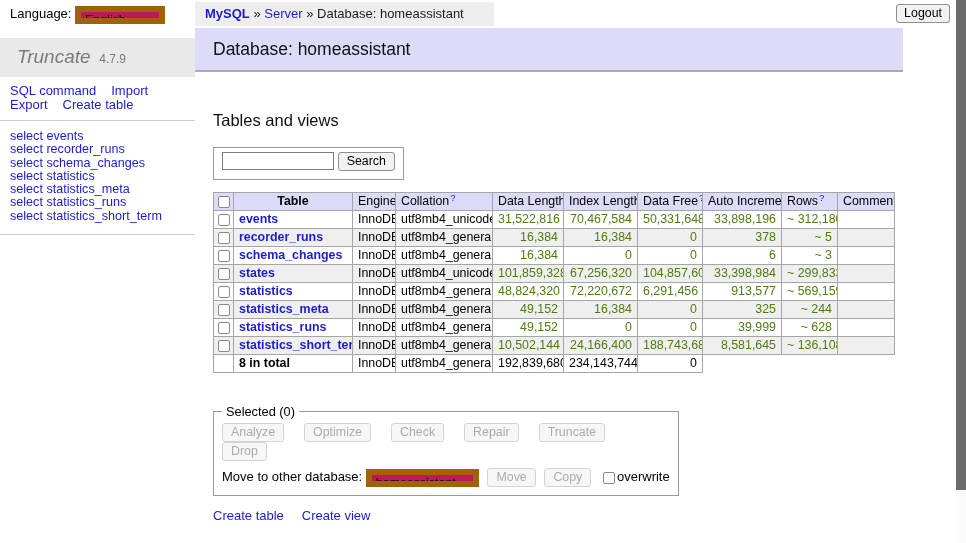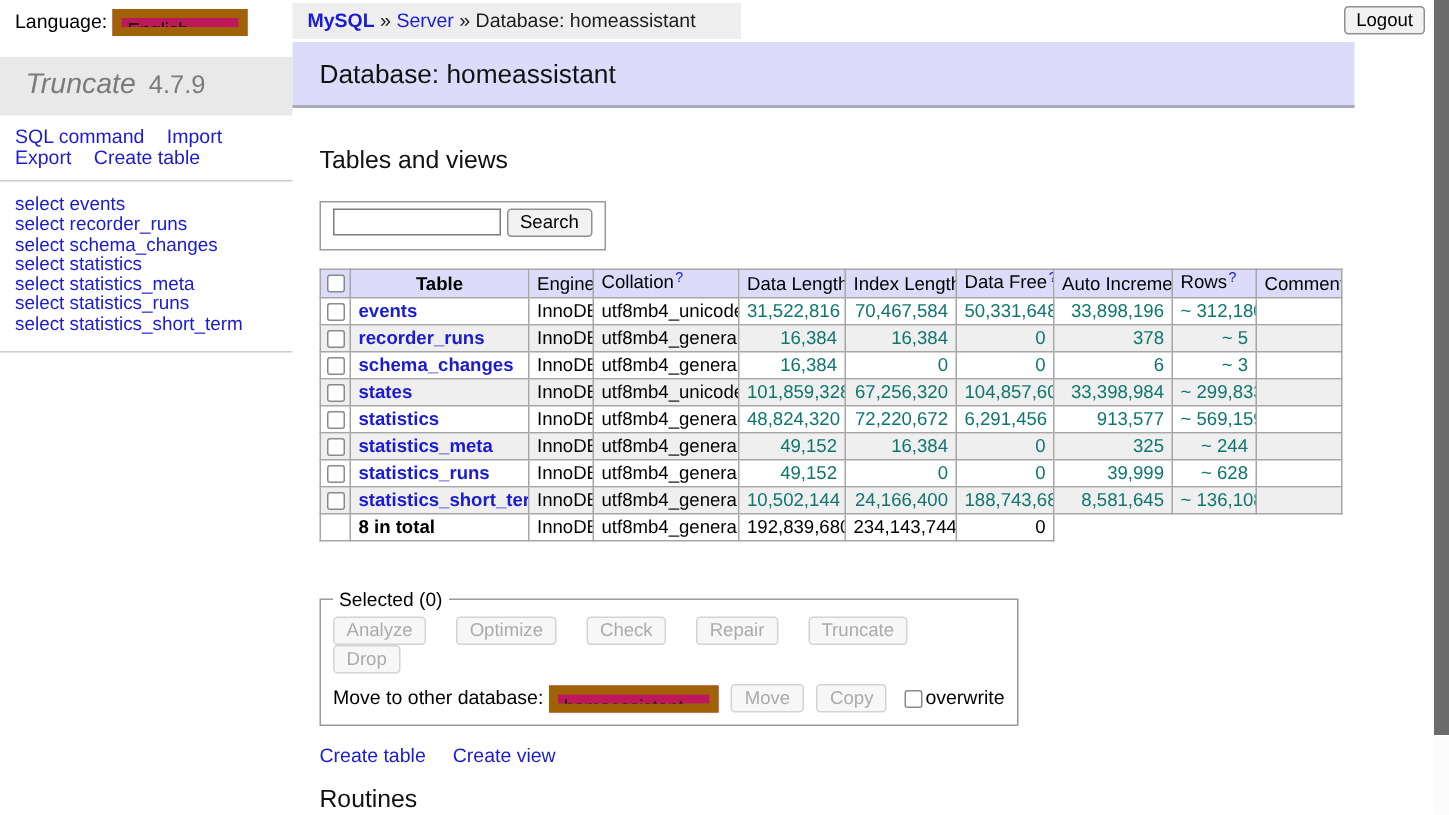--- a/index.html
+++ b/index.html
@@ -7,21 +7,21 @@
     width:966px;height:543px;overflow:hidden;position:relative;
     background:#fff;color:#000;
     font-family:"Liberation Sans","DejaVu Sans",sans-serif;font-size:13px;
   }
   a{color:#1b1bd1;text-decoration:none;cursor:pointer;}
   
   #sidebar{position:absolute;left:0;top:0;width:195px;}
   .lang{padding:6px 0 7px 10px;white-space:nowrap;}
   #h1band{margin-top:7px;background:#e9e9e9;padding:8px 0 9px 17px;}
   #h1band .logo{font-style:italic;font-size:19px;color:#7b7b7b;}
-  #h1band .ver{font-size:17px;color:#7b7b7b;margin-left:5px;}
+  #h1band .ver{font-size:12px;color:#7b7b7b;margin-left:5px;}
   #dbrow{padding:10px 0 11px 10px;border-bottom:1px solid #ccc;white-space:nowrap;}
   #actions{padding:7px 0 9px 10px;border-bottom:1px solid #ccc;}
   #actions .arow{line-height:13.5px;}
   #actions a{margin-right:15px;}
   #side-table-links{padding:9px 0 11px 10px;border-bottom:1px solid #ccc;}
   #side-table-links a{display:block;font-size:12.6px;line-height:13.3px;}
   
   .sel{display:inline-block;position:relative;box-sizing:border-box;border:6px solid #a16207;
        background:#be185d;height:18px;line-height:16px;padding:0 18px 0 4px;font-size:12.4px;
        vertical-align:middle;overflow:hidden;white-space:nowrap;}
@@ -36,34 +36,34 @@
   
   #breadcrumb{position:absolute;left:195px;top:2px;background:#eee;padding:4px 30px 5px 10px;
               white-space:nowrap;}
   #breadcrumb .bold{font-weight:700;}
   #breadcrumb .sep,#breadcrumb .cur{color:#1c1c1c;}
   #logout{position:absolute;top:4px;right:16px;padding:2px 7px;}
   #h2band{position:absolute;left:195px;top:28px;width:690px;background:#dcdcfa;
           border-bottom:2px solid #a9a9b8;padding:11px 0 10px 18px;font-size:17.5px;color:#111;}
   #content{position:absolute;left:213px;top:85px;width:730px;}
   #nav-links a{margin-right:16px;}
-  h3{font-size:16.5px;font-weight:400;margin:13px 0 0;color:#111;}
+  h3{font-size:16.5px;font-weight:400;margin:26px 0 0;color:#111;}
   fieldset{border:1px solid #9a9a9a;margin:2px 0 0;padding:4px 8px 8px;display:inline-block;
            vertical-align:top;}
   legend{font-size:12.8px;padding:0 4px;}
   
   table{border-collapse:collapse;table-layout:fixed;width:681px;margin-top:12px;font-size:12.4px;}
   th,td{border:1px solid #a6a6a6;padding:2px 5px;height:13px;line-height:13px;
         overflow:hidden;white-space:nowrap;}
   th{background:#dcdcfa;font-weight:400;text-align:left;}
   th.tname{font-weight:700;text-align:center;}
   a.help{font-size:9.5px;position:relative;top:-4px;margin-left:1px;}
   tr.alt{background:#efefef;}
   td.num{text-align:right;}
-  td.num a{color:#0f766e;}
+  td.num a{color:#4d7c0f;}
   a.tbl{font-weight:700;}
   .cbc{text-align:center;padding:2px 2px;}
   .b{font-weight:700;}
   .blk{color:#000;}
   
   #selset{margin-top:16px;width:388px;}
   #sel-buttons .btn{margin-right:20px;}
   .row2{margin-top:7px;white-space:nowrap;}
   .row2 .btn{margin-left:5px;}
   .row2 .cb{margin-left:8px;margin-right:2px;}

